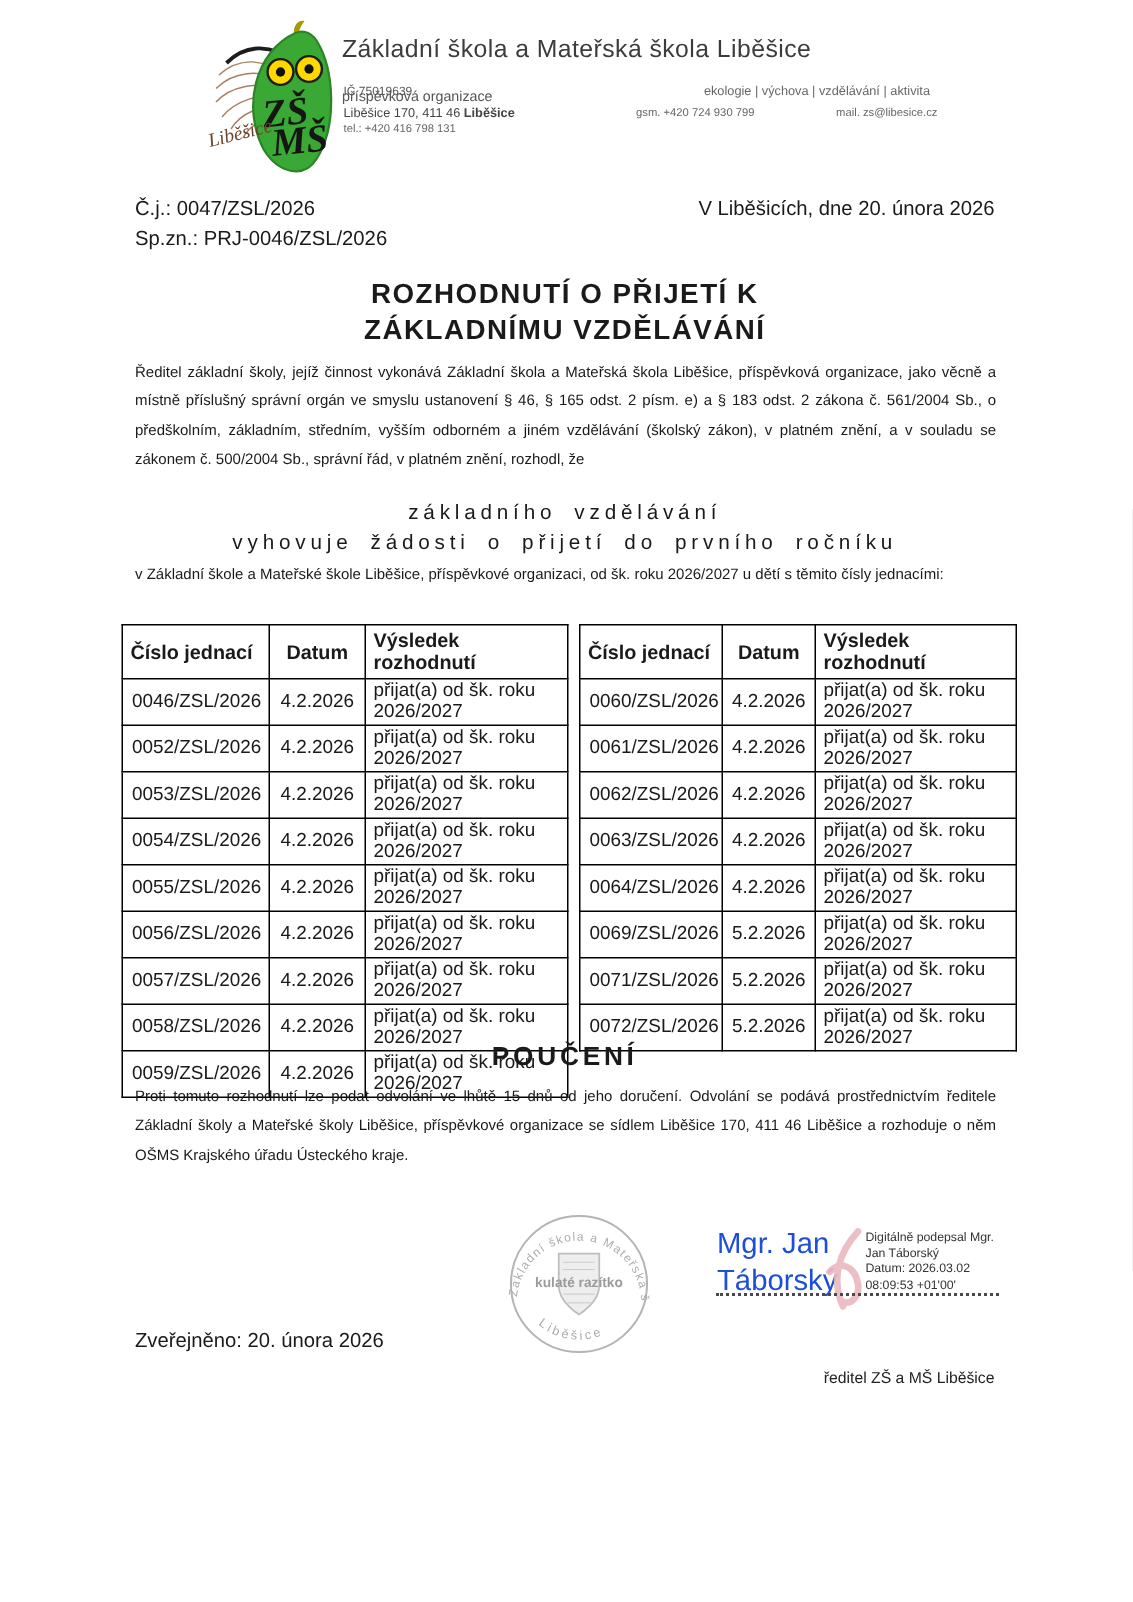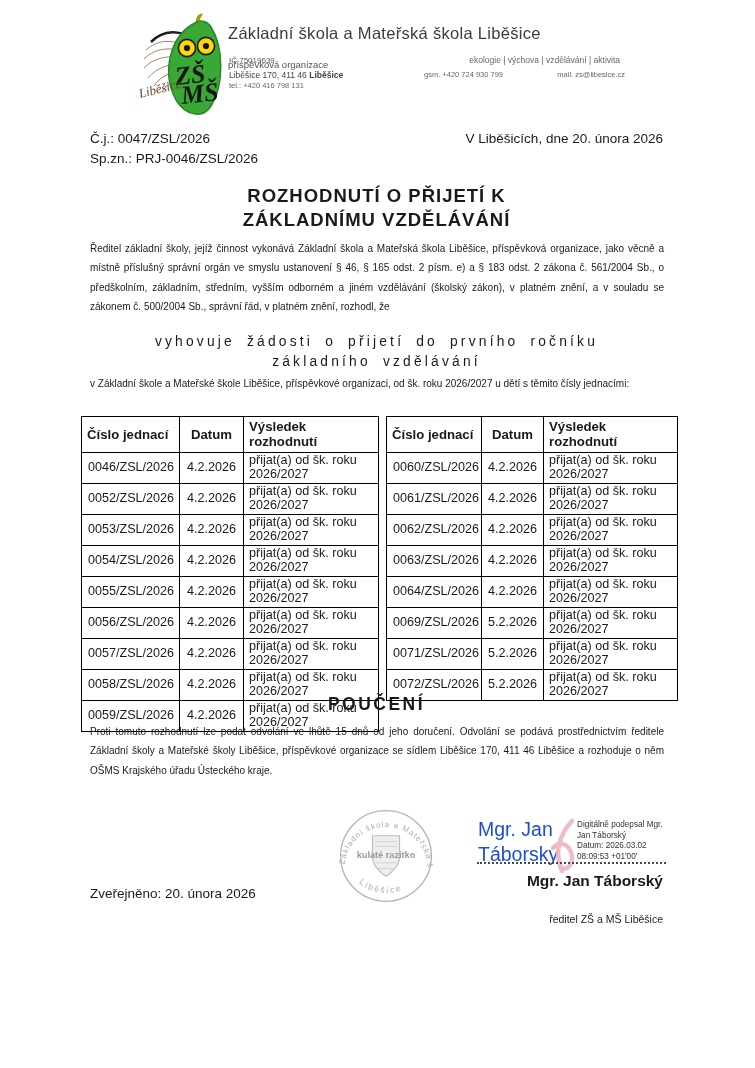--- a/index.html
+++ b/index.html
@@ -112,22 +112,22 @@
   <div class="spzn">Sp.zn.: PRJ-0046/ZSL/2026</div>
 
   <div class="title">
     <div>ROZHODNUTÍ O PŘIJETÍ K</div>
     <div>ZÁKLADNÍMU VZDĚLÁVÁNÍ</div>
   </div>
 
   <div class="para intro">Ředitel základní školy, jejíž činnost vykonává Základní škola a Mateřská škola Liběšice, příspěvková organizace, jako věcně a místně příslušný správní orgán ve smyslu ustanovení § 46, § 165 odst. 2 písm. e) a § 183 odst. 2 zákona č. 561/2004 Sb., o předškolním, základním, středním, vyšším odborném a jiném vzdělávání (školský zákon), v platném znění, a v souladu se zákonem č. 500/2004 Sb., správní řád, v platném znění, rozhodl, že</div>
 
   <div class="grant">
+    <div>základního vzdělávání</div>
     <div>vyhovuje žádosti o přijetí do prvního ročníku</div>
-    <div>základního vzdělávání</div>
   </div>
 
   <div class="para scope">v Základní škole a Mateřské škole Liběšice, příspěvkové organizaci, od šk. roku 2026/2027 u dětí s těmito čísly jednacími:</div>
 
   <div class="tables">
     <table class="tbl-left">
       <colgroup>
           <col class="c1">
           <col class="c2">
           <col class="c3">
@@ -283,18 +283,17 @@
   </svg>
 
   <div class="dig-note">
     <div>Digitálně podepsal Mgr.</div>
     <div>Jan Táborský</div>
     <div>Datum: 2026.03.02</div>
     <div>08:09:53 +01'00'</div>
   </div>
 
   <div class="dots"></div>
-  <div class="printed-name">Mgr. Jan Táborský</div>
   <div class="role">ředitel ZŠ a MŠ Liběšice</div>
 
   <div class="published">Zveřejněno: 20. února 2026</div>
 
 </div>
 
 </body></html>

